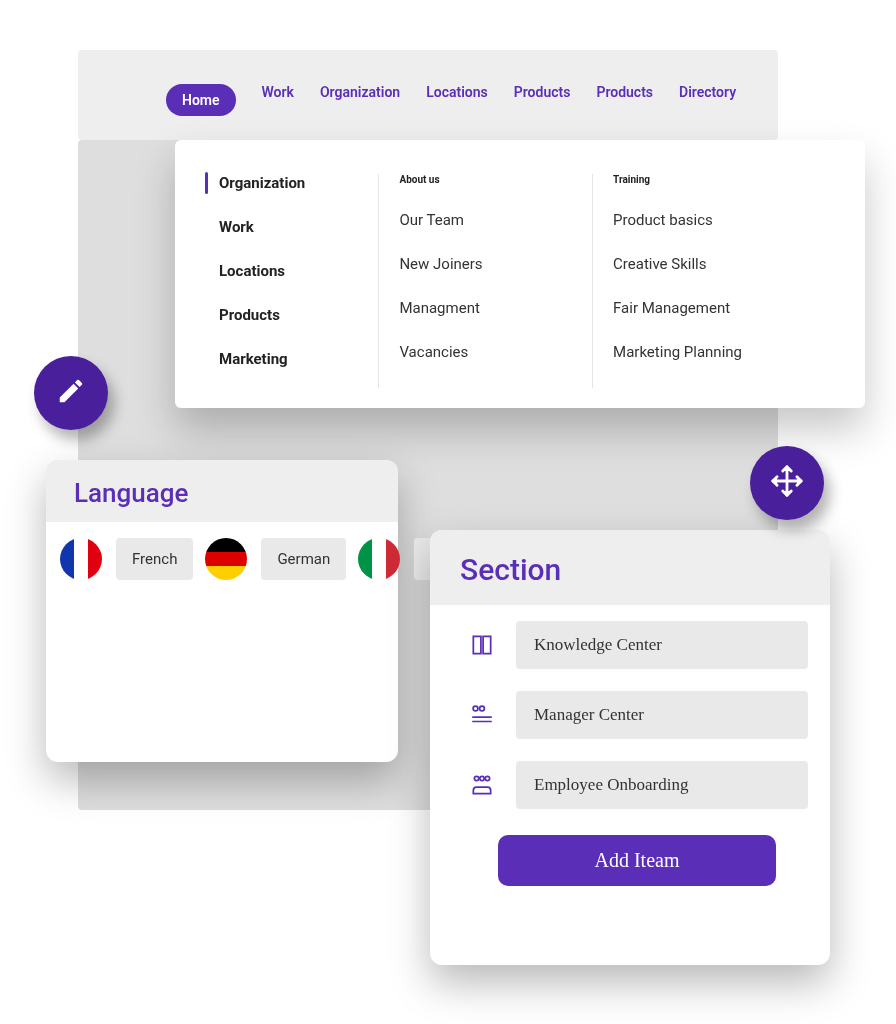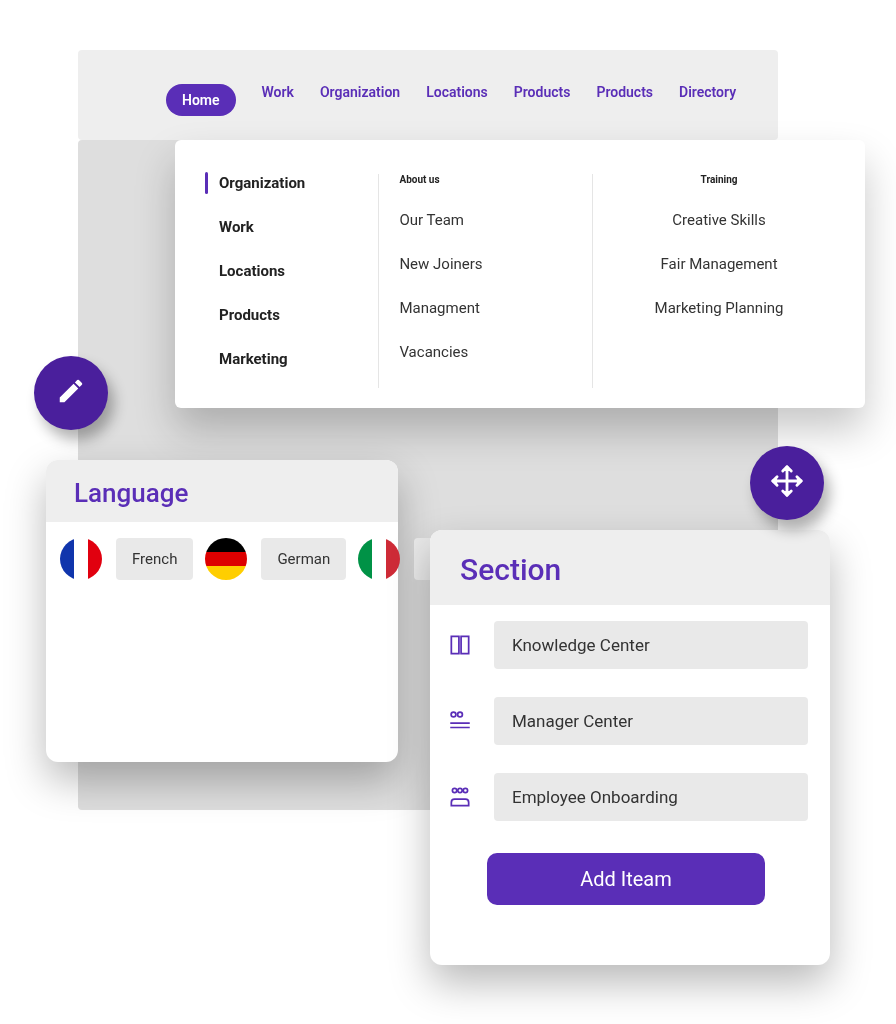--- a/index.html
+++ b/index.html
@@ -58,21 +58,21 @@
   .mega-col { flex: 1; display: flex; flex-direction: column; gap: 26px; }
   .mega-col1 .item { font-weight: 700; font-size: 15px; color: #222; padding-left: 14px; position:relative; }
   .mega-col1 .item.sel::before {
     content:""; position:absolute; left:0; top:-2px; width:3px; height:22px; background:#5a2eb7; border-radius:2px;
   }
   .mega-col1 { border-right:1px solid #e5e5e5; flex:0.9;}
   .mega-col2, .mega-col3 { padding-left: 20px; }
   .mega-head { font-weight:700; font-size:10px; color:#222; }
   .mega-item { font-size:15px; color:#333; }
   .mega-col2 {flex:1.0; border-right:1px solid #e5e5e5;}
-  .mega-col3 {flex:1.1;align-items:center;}
+  .mega-col3 {flex:1.1;}
   .grey-panel {
     position:absolute;
     left:78px; top:140px;
     width:700px; height:670px;
     background:#dedede;
     border-radius:4px;
     z-index:0;
   }
   .fab {
     width:74px; height:74px; border-radius:50%;
@@ -106,21 +106,21 @@
   .flag { width:42px; height:42px; border-radius:50%; flex-shrink:0; }
   .flag-fr { background: linear-gradient(to right, #1035ac 33.3%, #fff 33.3%, #fff 66.6%, #e1000f 66.6%); }
   .flag-de { background: linear-gradient(to bottom, #000 33.3%, #dd0000 33.3%, #dd0000 66.6%, #ffce00 66.6%); }
   .flag-it { background: linear-gradient(to right, #009246 33.3%, #fff 33.3%, #fff 66.6%, #ce2b37 66.6%); }
   .lang-label {
     flex:1; background:#e9e9e9; border-radius:4px;
     padding:12px 16px; font-size:15px; color:#333;
   }
   .section-card { left:430px; top:530px; width:400px; height:435px; }
   .section-card .card-head { font-size:30px; padding:22px 30px 18px; }
-  .sec-body { padding: 8px 22px 24px 14px; display:flex; flex-direction:column; gap:20px; }
+  .sec-body { padding: 8px 22px 24px 36px; display:flex; flex-direction:column; gap:14px;font-family:Liberation Serif, serif; }
   .sec-row { display:flex; align-items:center; gap:18px; padding-top:8px;}
   .sec-icon { width:32px; display:flex; align-items:center; justify-content:center; }
   .sec-icon svg { stroke:#5a2eb7; fill:none; stroke-width:1.6; }
   .sec-label {
     flex:1; background:#e9e9e9; border-radius:4px;
     padding:14px 18px; font-size:17px; color:#333;
   }
   .add-btn {
     margin: 12px auto 0;
     width:278px;
@@ -159,20 +159,21 @@
   </div>
   <div class="mega-col mega-col2">
     <div class="mega-head">About us</div>
     <div class="mega-item">Our Team</div>
     <div class="mega-item">New Joiners</div>
     <div class="mega-item">Managment</div>
     <div class="mega-item">Vacancies</div>
   </div>
   <div class="mega-col mega-col3">
     <div class="mega-head">Training</div>
+    <div class="mega-item">Product basics</div>
     <div class="mega-item">Creative Skills</div>
     <div class="mega-item">Fair Management</div>
     <div class="mega-item">Marketing Planning</div>
   </div>
 </div>
 
 <div class="fab fab-edit">
   <span>
     <svg width="30" height="30" viewBox="0 0 24 24">
         <path d="M3 17.25V21h3.75L17.81 9.94l-3.75-3.75L3 17.25zM20.71 7.04a1 1 0 0 0 0-1.41l-2.34-2.34a1 1 0 0 0-1.41 0l-1.83 1.83 3.75 3.75 1.83-1.83z"></path>

